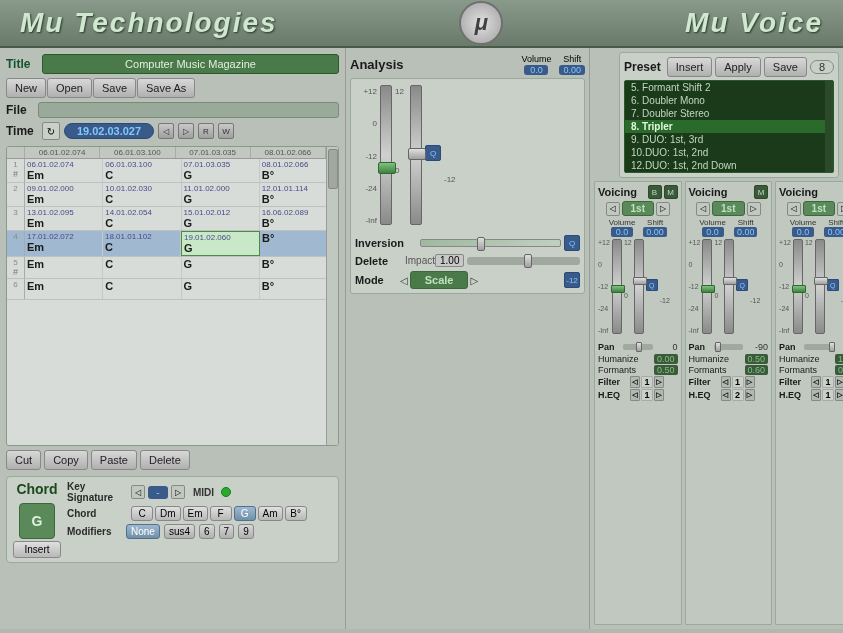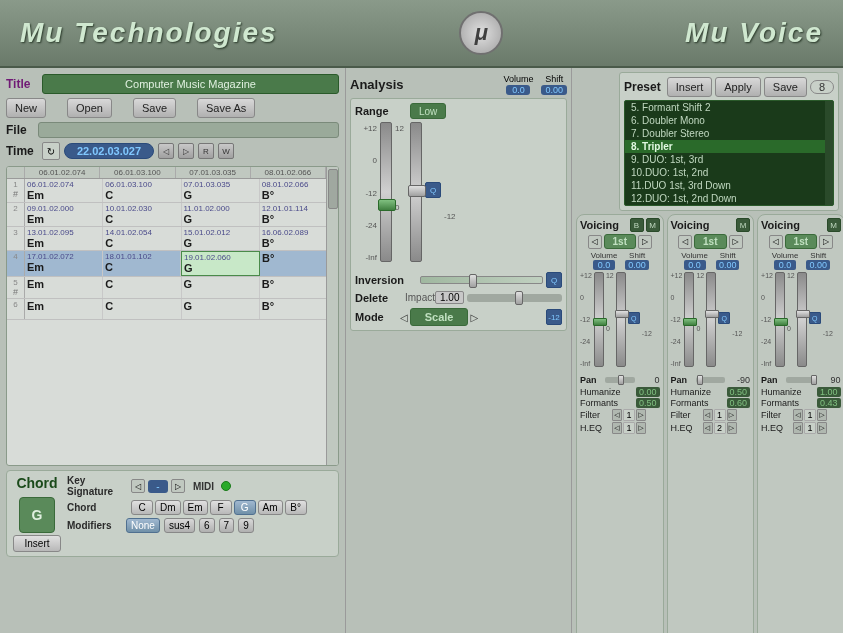--- a/index.html
+++ b/index.html
@@ -9,21 +9,21 @@
       background: #b0b8b0;
       font-family: Arial, Helvetica, sans-serif;
       font-size: 11px;
       overflow: hidden;
       user-select: none;
     }
 
     
     .header {
       background: linear-gradient(to bottom, #8a9a8a, #6a7a6a);
-      height: 68px;
+      height: 48px;
       display: flex;
       align-items: center;
       justify-content: space-between;
       padding: 0 20px;
       border-bottom: 2px solid #4a5a4a;
     }
     .header-title-left {
       font-size: 28px;
       font-weight: bold;
       color: #d0e8d0;
@@ -69,41 +69,41 @@
     }
 
     
     .title-row {
       display: flex;
       align-items: center;
       margin-bottom: 4px;
       gap: 4px;
     }
     .label-title {
-      color: #701a75;
+      color: #14532d;
       font-weight: bold;
       font-size: 12px;
       width: 32px;
     }
     .title-input {
       flex: 1;
       background: #4a7a4a;
       border: 1px solid #2a5a2a;
       border-radius: 3px;
       color: #e0f0e0;
       font-size: 11px;
       padding: 2px 6px;
       height: 20px;
       text-align: center;
     }
 
     
     .btn-row {
       display: flex;
-      gap: 21px;
+      gap: 1px;
       margin-bottom: 4px;
     }
     .btn-small {
       background: linear-gradient(to bottom, #d8d8d8, #b0b0b0);
       border: 1px solid #888;
       border-radius: 3px;
       padding: 1px 8px;
       font-size: 11px;
       cursor: pointer;
       color: #222;
@@ -385,21 +385,21 @@
       cursor: pointer;
     }
     .mod-btn.selected {
       background: linear-gradient(to bottom, #a0b8d0, #7090a8);
       border-color: #507090;
       color: white;
     }
 
     
     .middle-panel {
-      width: 227px;
+      width: 245px;
       padding: 6px 4px;
       flex-shrink: 0;
       border-left: 1px solid #9a9a9a;
       border-right: 1px solid #9a9a9a;
     }
     .analysis-title {
       font-size: 13px;
       font-weight: bold;
       color: #1a1a1a;
     }
@@ -571,21 +571,21 @@
       right: 0;
       top: 0;
       bottom: 0;
       width: 8px;
       background: #2a4a2a;
     }
     .voicing-panel {
       flex: 1;
       background: #c0c8c0;
       border: 1px solid #9aaa9a;
-      border-radius: 8px;
+      border-radius: 1px;
       padding: 3px;
     }
     .voicing-header {
       display: flex;
       align-items: center;
       justify-content: space-between;
       margin-bottom: 2px;
     }
     .voicing-title {
       font-size: 11px;
@@ -719,20 +719,21 @@
       padding: 0 3px;
       font-size: 9px;
       min-width: 22px;
       text-align: center;
     }
     .filter-row {
       display: flex;
       align-items: center;
       gap: 2px;
       margin-bottom: 1px;
+      font-weight: bold;
     }
     .filter-label {
       font-size: 9px;
       width: 30px;
       color: #1a1a1a;
     }
     .filter-stepper {
       display: flex;
       align-items: center;
       gap: 1px;
@@ -785,21 +786,21 @@
     </div>
 
     <div class="file-row">
       <span class="label-file">File</span>
       <div class="file-input"></div>
     </div>
 
     <div class="time-row">
       <span class="label-time">Time</span>
       <div class="time-arrow">↻</div>
-      <div class="time-value">22.02.03.027</div>
+      <div class="time-value">19.02.03.027</div>
       <div class="time-btn">◁</div>
       <div class="time-btn">▷</div>
       <div class="time-btn">R</div>
       <div class="time-btn">W</div>
     </div>
 
     <div class="sheet-container">
 
       <div class="sheet-header">
         <div class="sheet-row-num"></div>
@@ -942,20 +943,26 @@
           <span class="cell-time"></span>
           <span class="cell-note">B°</span>
         </div>
       </div>
 
       <div class="scrollbar-v">
         <div class="scrollbar-thumb"></div>
       </div>
     </div>
 
+    <div class="bottom-btns">
+      <button class="btn-small">Cut</button>
+      <button class="btn-small">Copy</button>
+      <button class="btn-small">Paste</button>
+      <button class="btn-small">Delete</button>
+    </div>
 
     <div class="chord-section">
       <div style="display:flex;gap:6px;align-items:flex-start">
         <div style="display:flex;flex-direction:column;gap:2px;align-items:center">
           <span class="chord-title">Chord</span>
           <div class="chord-key-btn">G</div>
           <button class="chord-insert-btn">Insert</button>
         </div>
         <div style="flex:1">
 
@@ -1006,26 +1013,20 @@
         </div>
         <div class="vol-shift-col">
           <span style="font-size:9px">Shift</span>
           <div class="small-value">0.00</div>
         </div>
       </div>
     </div>
 
     <div class="analysis-section">
 
-      <div class="section-row">
-        <span class="section-label" style="width:55px">Range</span>
-        <div class="range-btn">
-          <span>Low</span>
-        </div>
-      </div>
 
       <div style="display:flex;gap:3px;height:150px;align-items:flex-start;margin-top:2px">
 
         <div style="display:flex;flex-direction:column;justify-content:space-between;height:140px;font-size:8px;color:#555;padding-top:2px;text-align:right;width:22px">
           <span>+12</span>
           <span>0</span>
           <span>-12</span>
           <span>-24</span>
           <span>-Inf</span>
         </div>
@@ -1097,21 +1098,20 @@
             <div style="background:#c8d0c8;border:1px solid #888;border-radius:10px;padding:0 8px;font-size:11px;color:#333">8</div>
           </div>
         </div>
         <div style="background:#1a3a1a;border:1px solid #2a5a2a;border-radius:2px;position:relative">
           <div class="preset-item">5. Formant Shift 2</div>
           <div class="preset-item">6. Doubler Mono</div>
           <div class="preset-item">7. Doubler Stereo</div>
           <div class="preset-item selected">8. Tripler</div>
           <div class="preset-item">9. DUO: 1st, 3rd</div>
           <div class="preset-item">10.DUO: 1st, 2nd</div>
-          <div class="preset-item">11.DUO 1st, 3rd Down</div>
           <div class="preset-item">12.DUO: 1st, 2nd Down</div>
           <div class="preset-scrollbar"></div>
         </div>
       </div>
     </div>
 
     <div style="display:flex;gap:3px;flex:1">
 
       <div class="voicing-panel">
         <div class="voicing-header">

